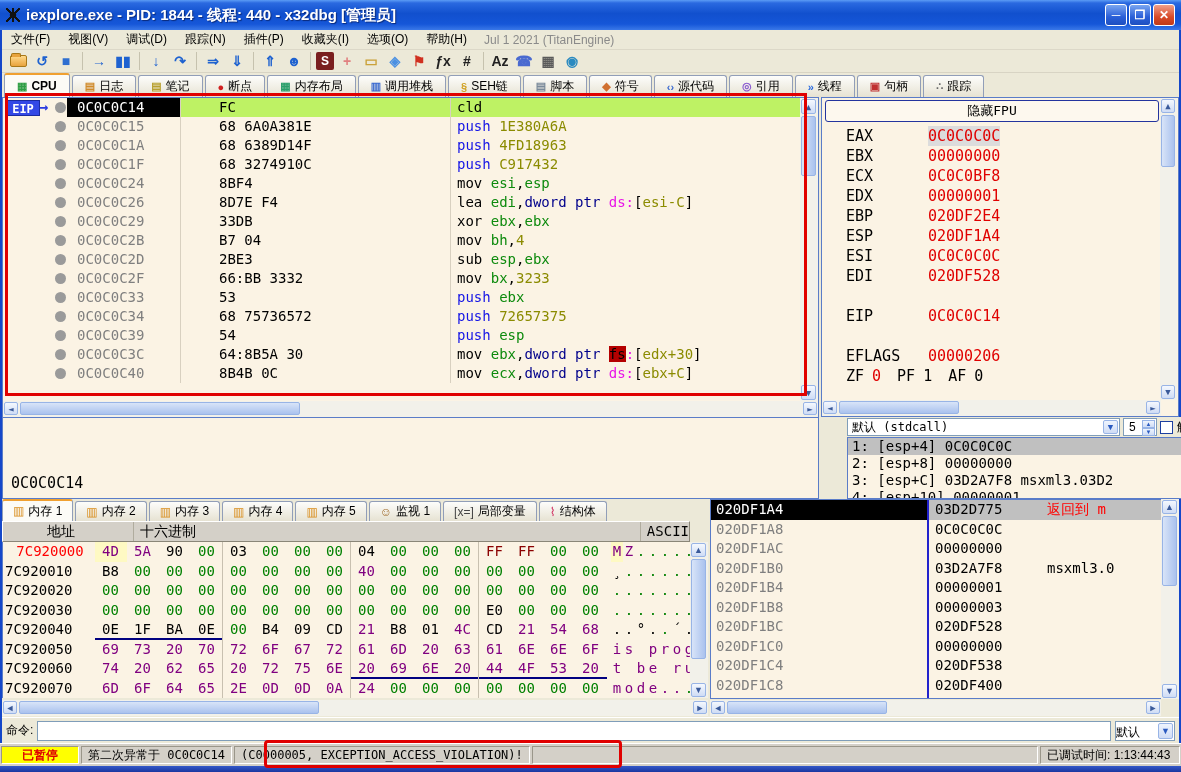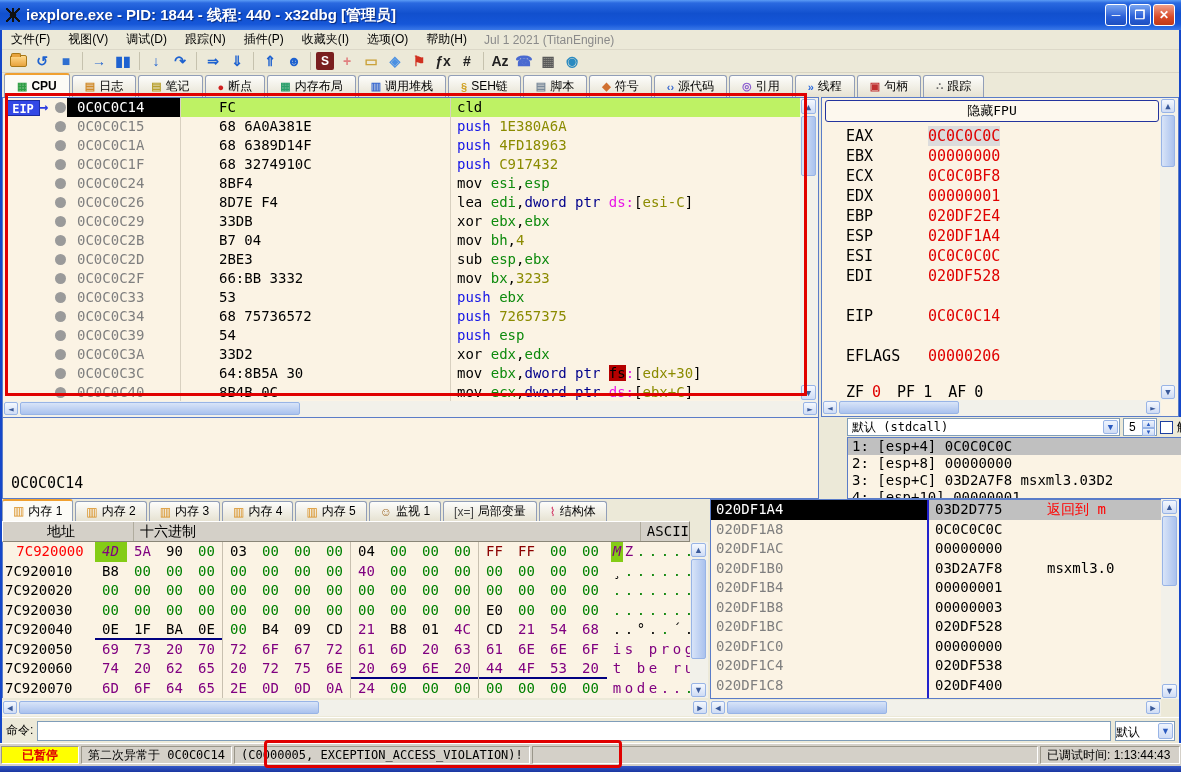--- a/index.html
+++ b/index.html
@@ -96,21 +96,21 @@
   .fpu-btn { position:absolute; left:3px; top:2px; width:334px; height:22px;
     border:1px solid #24349e; border-radius:3px; background:#fdf8ee; font-size:13px;
     text-align:center; line-height:20px; }
   .regrows { position:absolute; left:0; top:28px; width:338px; height:276px; overflow:hidden;
     font-size:15px; }
   .regrow { display:flex; height:20px; line-height:20px; padding-left:24px; }
   .regrow .rn { width:82px; color:#000; }
   .regrow .rv { color:#e00000; }
   .regrow .rv.hl { background:#dcdcdc; }
   .regspacer { height:20px; }
-  .flagline { display:flex; gap:6px; padding-left:24px; height:20px; line-height:20px; font-size:15px;margin-top:16px; }
+  .flagline { display:flex; gap:6px; padding-left:24px; height:20px; line-height:20px; font-size:15px; }
   .flagline .fv { padding:0 10px 0 2px; }
   .flagline .red { color:#e00000; }
 
   
   .midrow { position:absolute; left:2px; top:417px; width:1177px; height:82px; }
   .infobox { position:absolute; left:0; top:0; width:817px; height:82px;
     border:1px solid #5a7cc8; background:#fbf3e4; }
   .info-addr { position:absolute; left:8px; bottom:6px; font-size:15px; color:#000; }
   .argsbox { position:absolute; left:819px; top:0; width:358px; height:82px; background:#ece9d8;margin-left:26px; }
   .callconv { position:absolute; left:0; top:0; width:358px; height:20px; display:flex;
@@ -153,21 +153,21 @@
     overflow:hidden; border-left:1px solid #5a7cc8; }
   .mrow { display:flex; height:19.5px; line-height:19px; font-size:14px; }
   .maddr { width:92px; flex:none; padding-left:2px; color:#000; }
   .maddr.red { color:#f00;text-align:center; }
   .mhex { width:512px; flex:none; display:flex; }
   .mbyte { width:32px; text-align:left; padding-left:7px; }
   .mbyte.gend { border-right:1px solid #c8c0b0; }
   .mascii { flex:1; display:flex; padding-left:4px; }
   .machar { width:12px; text-align:center; }
   .b-g { color:#008000; } .b-k { color:#000; } .b-p { color:#800080; } .b-r { color:#8b0000; }
-  .b-sel { background:#84cc16;font-style:italic; }
+  .b-sel { background:#fef9c3; }
   .b-ul { box-shadow:inset 0 -2px 0 #000080; }
 
   .stackpanel { position:absolute; left:708px; top:0; width:453px; height:200px;
     background:#fbf3e4; border:1px solid #5a7cc8; overflow:hidden; }
   .srow { display:flex; height:19.5px; line-height:19px; font-size:14px; }
   .saddr { width:216px; flex:none; padding-left:5px; color:#7f7f7f; }
   .sval { width:112px; flex:none; padding-left:6px; color:#000; border-left:2px solid #2222cc; }
   .scom { flex:1; padding-left:8px; color:#000; white-space:nowrap; overflow:hidden; }
   .scom.red { color:#f00; }
   .srow.sel { background:#c0c0c0; }
@@ -418,28 +418,20 @@
             <span class="dbytes">68 75736572</span>
             <span class="dinstr"><span class="tk-pu">push</span><span class="tk-mn"> </span><span class="tk-nu">72657375</span></span>
           </div>
           <div class="drow">
             <span class="dgut">
               <span class="bp-dot"></span>
             </span>
             <span class="daddr">0C0C0C39</span>
             <span class="dbytes">54</span>
             <span class="dinstr"><span class="tk-pu">push</span><span class="tk-mn"> </span><span class="tk-rg">esp</span></span>
-          </div>
-          <div class="drow">
-            <span class="dgut">
-              <span class="bp-dot"></span>
-            </span>
-            <span class="daddr">0C0C0C3A</span>
-            <span class="dbytes">33D2</span>
-            <span class="dinstr"><span class="tk-mn">xor</span><span class="tk-mn"> </span><span class="tk-rg">edx</span><span class="tk-mn">,</span><span class="tk-rg">edx</span></span>
           </div>
           <div class="drow">
             <span class="dgut">
               <span class="bp-dot"></span>
             </span>
             <span class="daddr">0C0C0C3C</span>
             <span class="dbytes">64:8B5A 30</span>
             <span class="dinstr"><span class="tk-mn">mov</span><span class="tk-mn"> </span><span class="tk-rg">ebx</span><span class="tk-mn">,</span><span class="tk-dp">dword ptr </span><span class="tk-fs">fs</span><span class="tk-sg">:</span><span class="tk-mn">[</span><span class="tk-nu">edx+30</span><span class="tk-mn">]</span></span>
           </div>
           <div class="drow">

